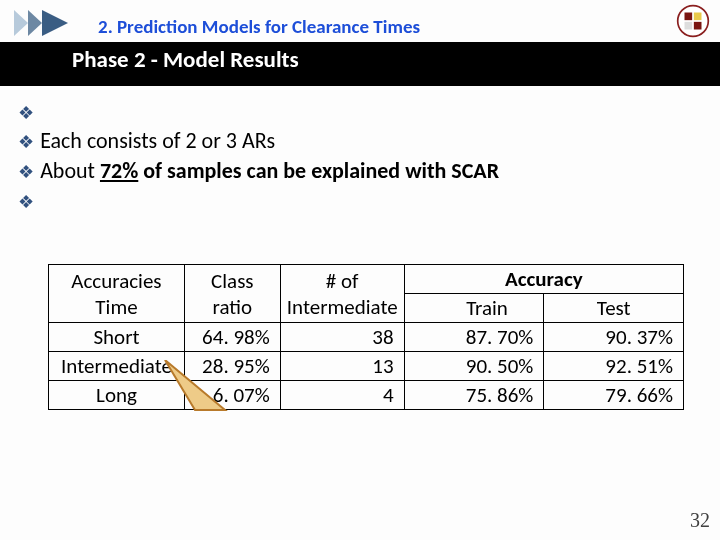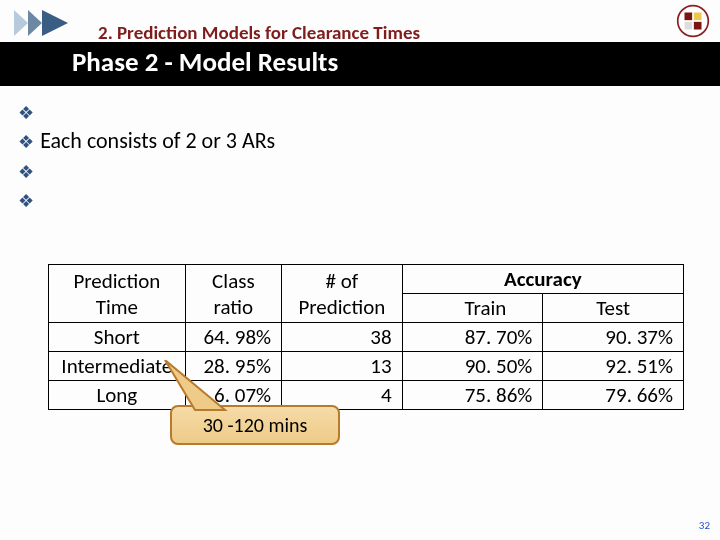--- a/index.html
+++ b/index.html
@@ -19,38 +19,38 @@
   }
   .top-arrows {
     position: absolute;
     left: 14px;
     top: 10px;
   }
   .top-arrows svg { display: block; }
   .section-label {
     position: absolute;
     left: 98px;
-    top: 21px;
+    top: 15px;
     font-size: 19px;
     font-weight: bold;
-    color: #7f1d1d;
+    color: #1d4ed8;
   }
   .title-bar {
     position: absolute;
     left: 0;
     top: 42px;
     width: 720px;
     height: 44px;
     background: #000;
   }
   .title-text {
     position: absolute;
     left: 72px;
     top: 3px;
-    font-size: 27px;
+    font-size: 23px;
     font-weight: bold;
     color: #fff;
   }
   .logo {
     position: absolute;
     right: 10px;
     top: 4px;
     width: 34px;
     height: 34px;
   }
@@ -115,22 +115,23 @@
   .pointer {
     position: absolute;
     left: 155px;
     top: 360px;
     z-index: 2;
   }
   .page-num {
     position: absolute;
     right: 10px;
     bottom: 8px;
-    font-size: 11px;
-    color: #1d4ed8;
+    font-size: 20px;
+    color: #404040;
+    font-family: Liberation Serif, serif;
   }
 </style>
 </head>
 <body>
 
 <div class="slide">
 
   <div class="top-arrows">
     <svg width="56" height="26" viewBox="0 0 56 26">
       <polygon points="0,0 14,13 0,26" fill="#b7cadb"></polygon>
@@ -158,33 +159,36 @@
   <div class="bullets">
     <div class="bullet">
       <span class="bmark">❖</span>
     </div>
     <div class="bullet">
       <span class="bmark">❖</span>
       <span>Each consists of 2 or 3 ARs</span>
     </div>
     <div class="bullet">
       <span class="bmark">❖</span>
+      <span>
+        <span>About </span><b class="under">72%</b><b> of samples can be explained with SCAR</b>
+      </span>
     </div>
     <div class="bullet">
       <span class="bmark">❖</span>
     </div>
   </div>
 
   <div class="table-wrap">
     <table>
       <thead>
         <tr>
-          <th class="col-clr" rowspan="2">Prediction Time</th>
+          <th class="col-clr" rowspan="2">Accuracies Time</th>
           <th class="col-rat" rowspan="2">Class ratio</th>
-          <th class="col-nof" rowspan="2"># of Prediction</th>
+          <th class="col-nof" rowspan="2"># of Intermediate</th>
           <th colspan="2"><b>Accuracy</b></th>
         </tr>
         <tr>
           <th class="col-tr">Train</th>
           <th class="col-te">Test</th>
         </tr>
       </thead>
       <tbody>
         <tr>
           <td>Short</td>
@@ -209,18 +213,15 @@
         </tr>
       </tbody>
     </table>
   </div>
 
   <div class="pointer">
     <svg width="90" height="60">
       <polygon points="10,0 40,50 70,50" fill="#eecb88" stroke="#b87a2b" stroke-width="2"></polygon>
     </svg>
   </div>
-  <div class="callout">
-    <span>30 -120 mins</span>
-  </div>
 
   <div class="page-num">32</div>
 </div>
 
 </body></html>

